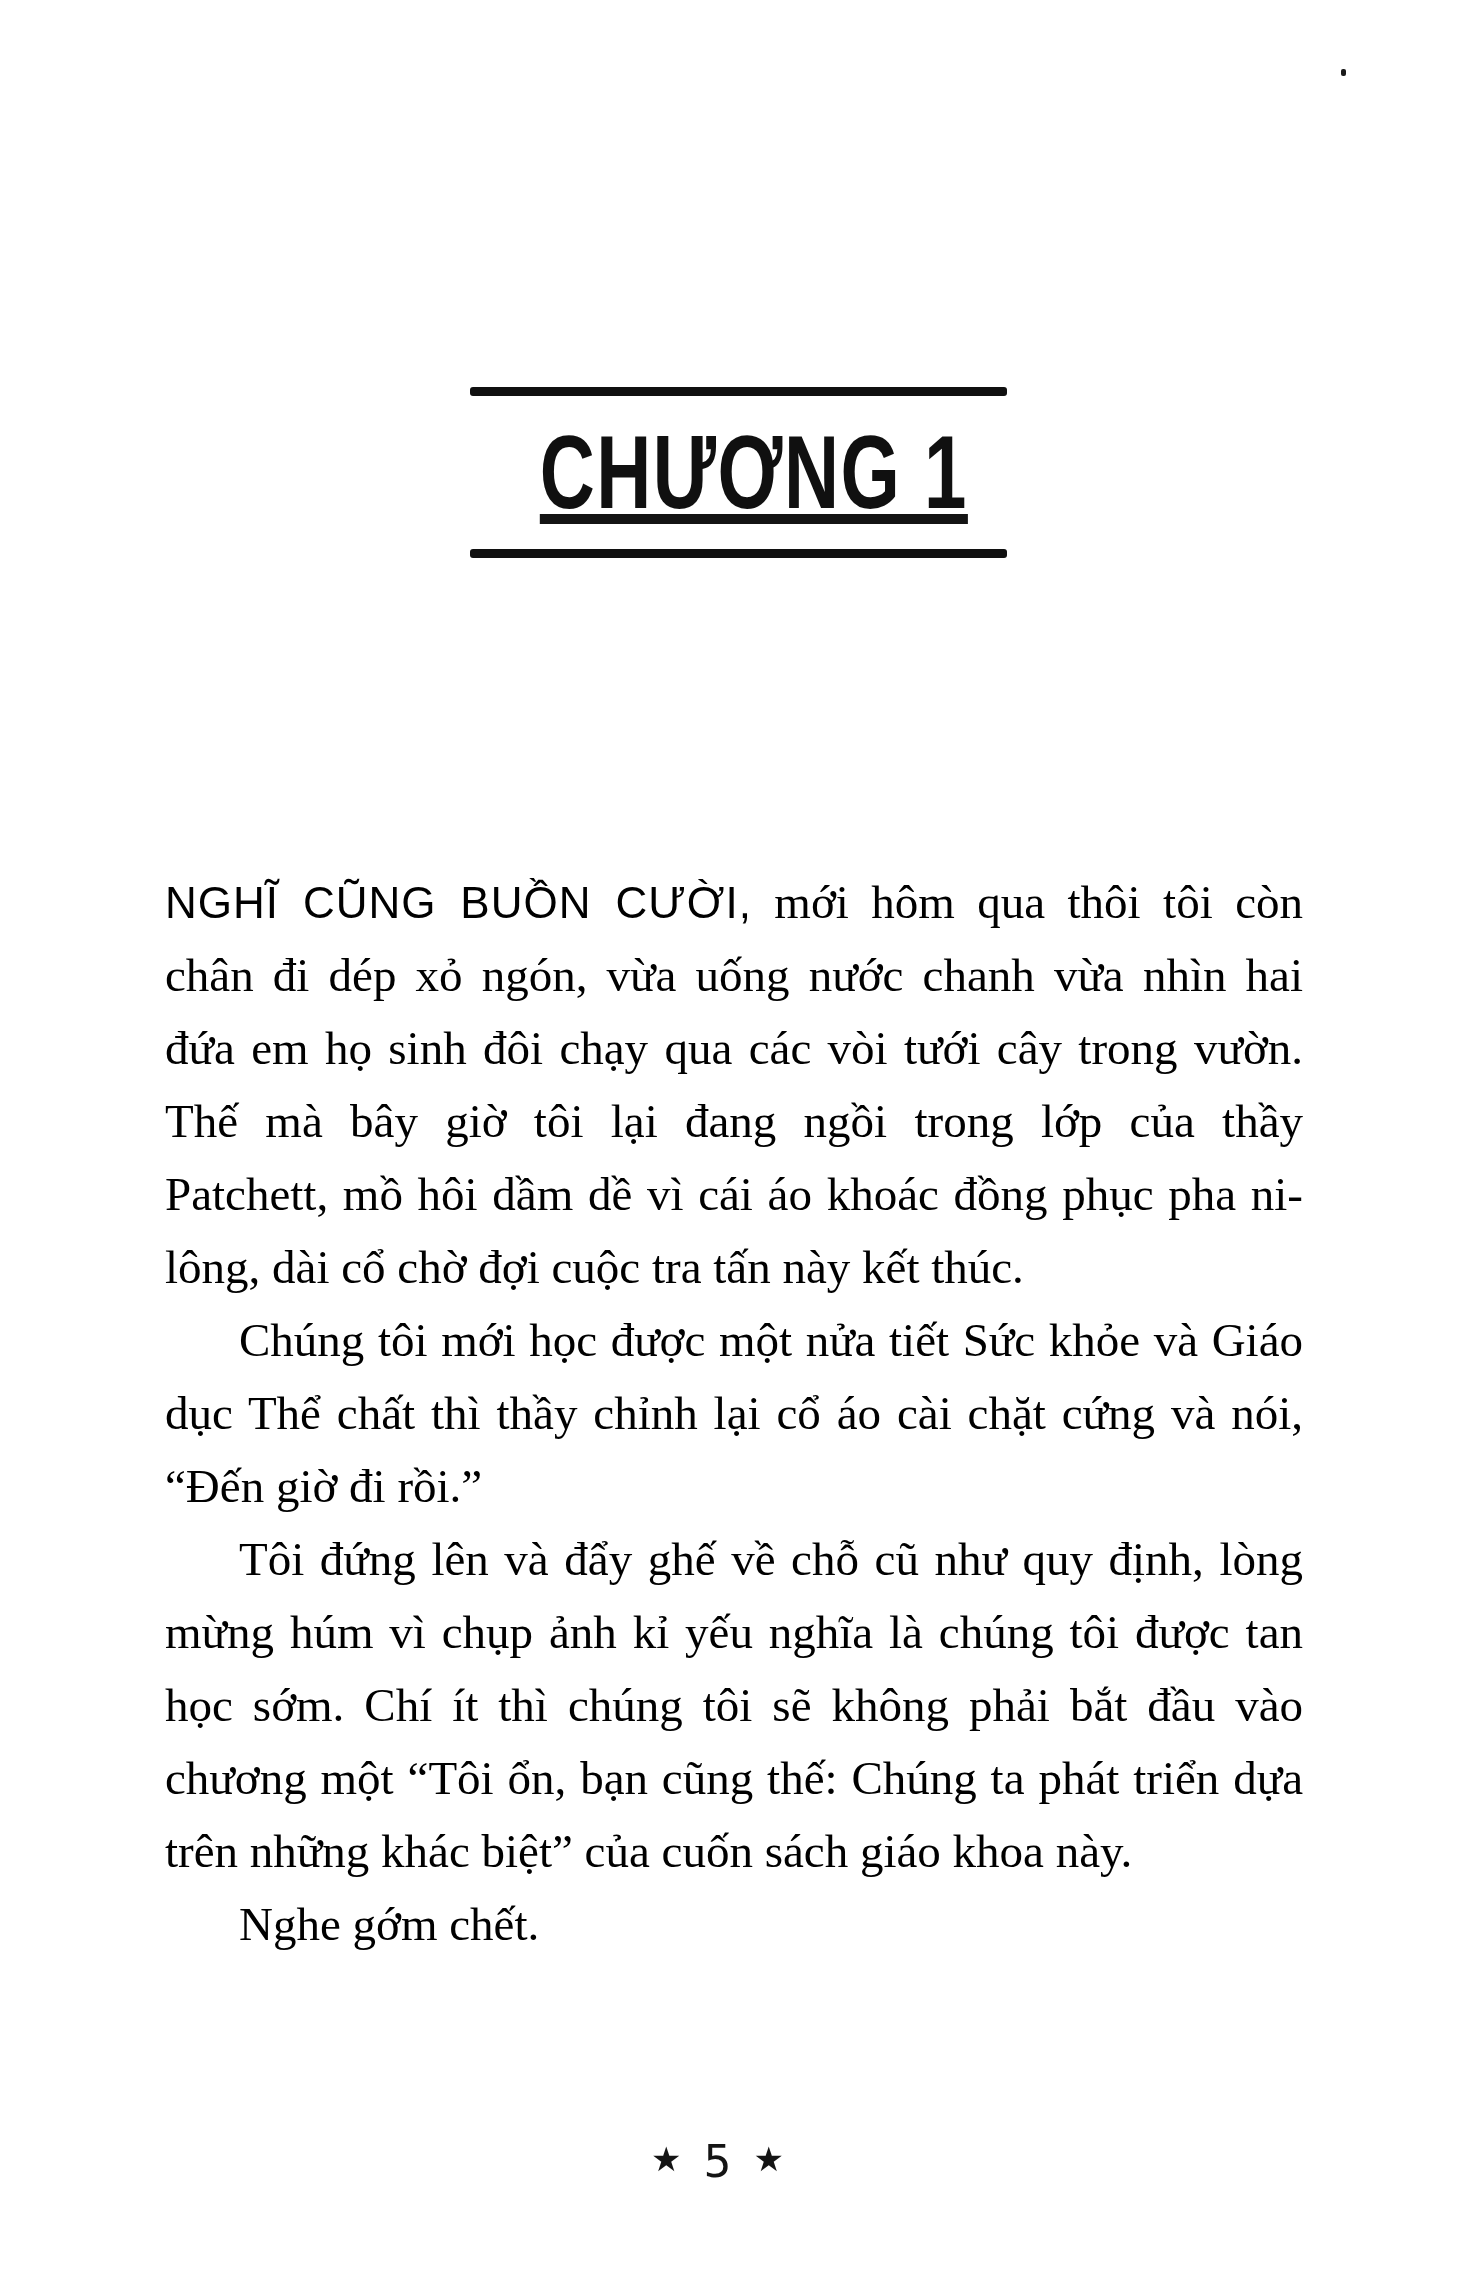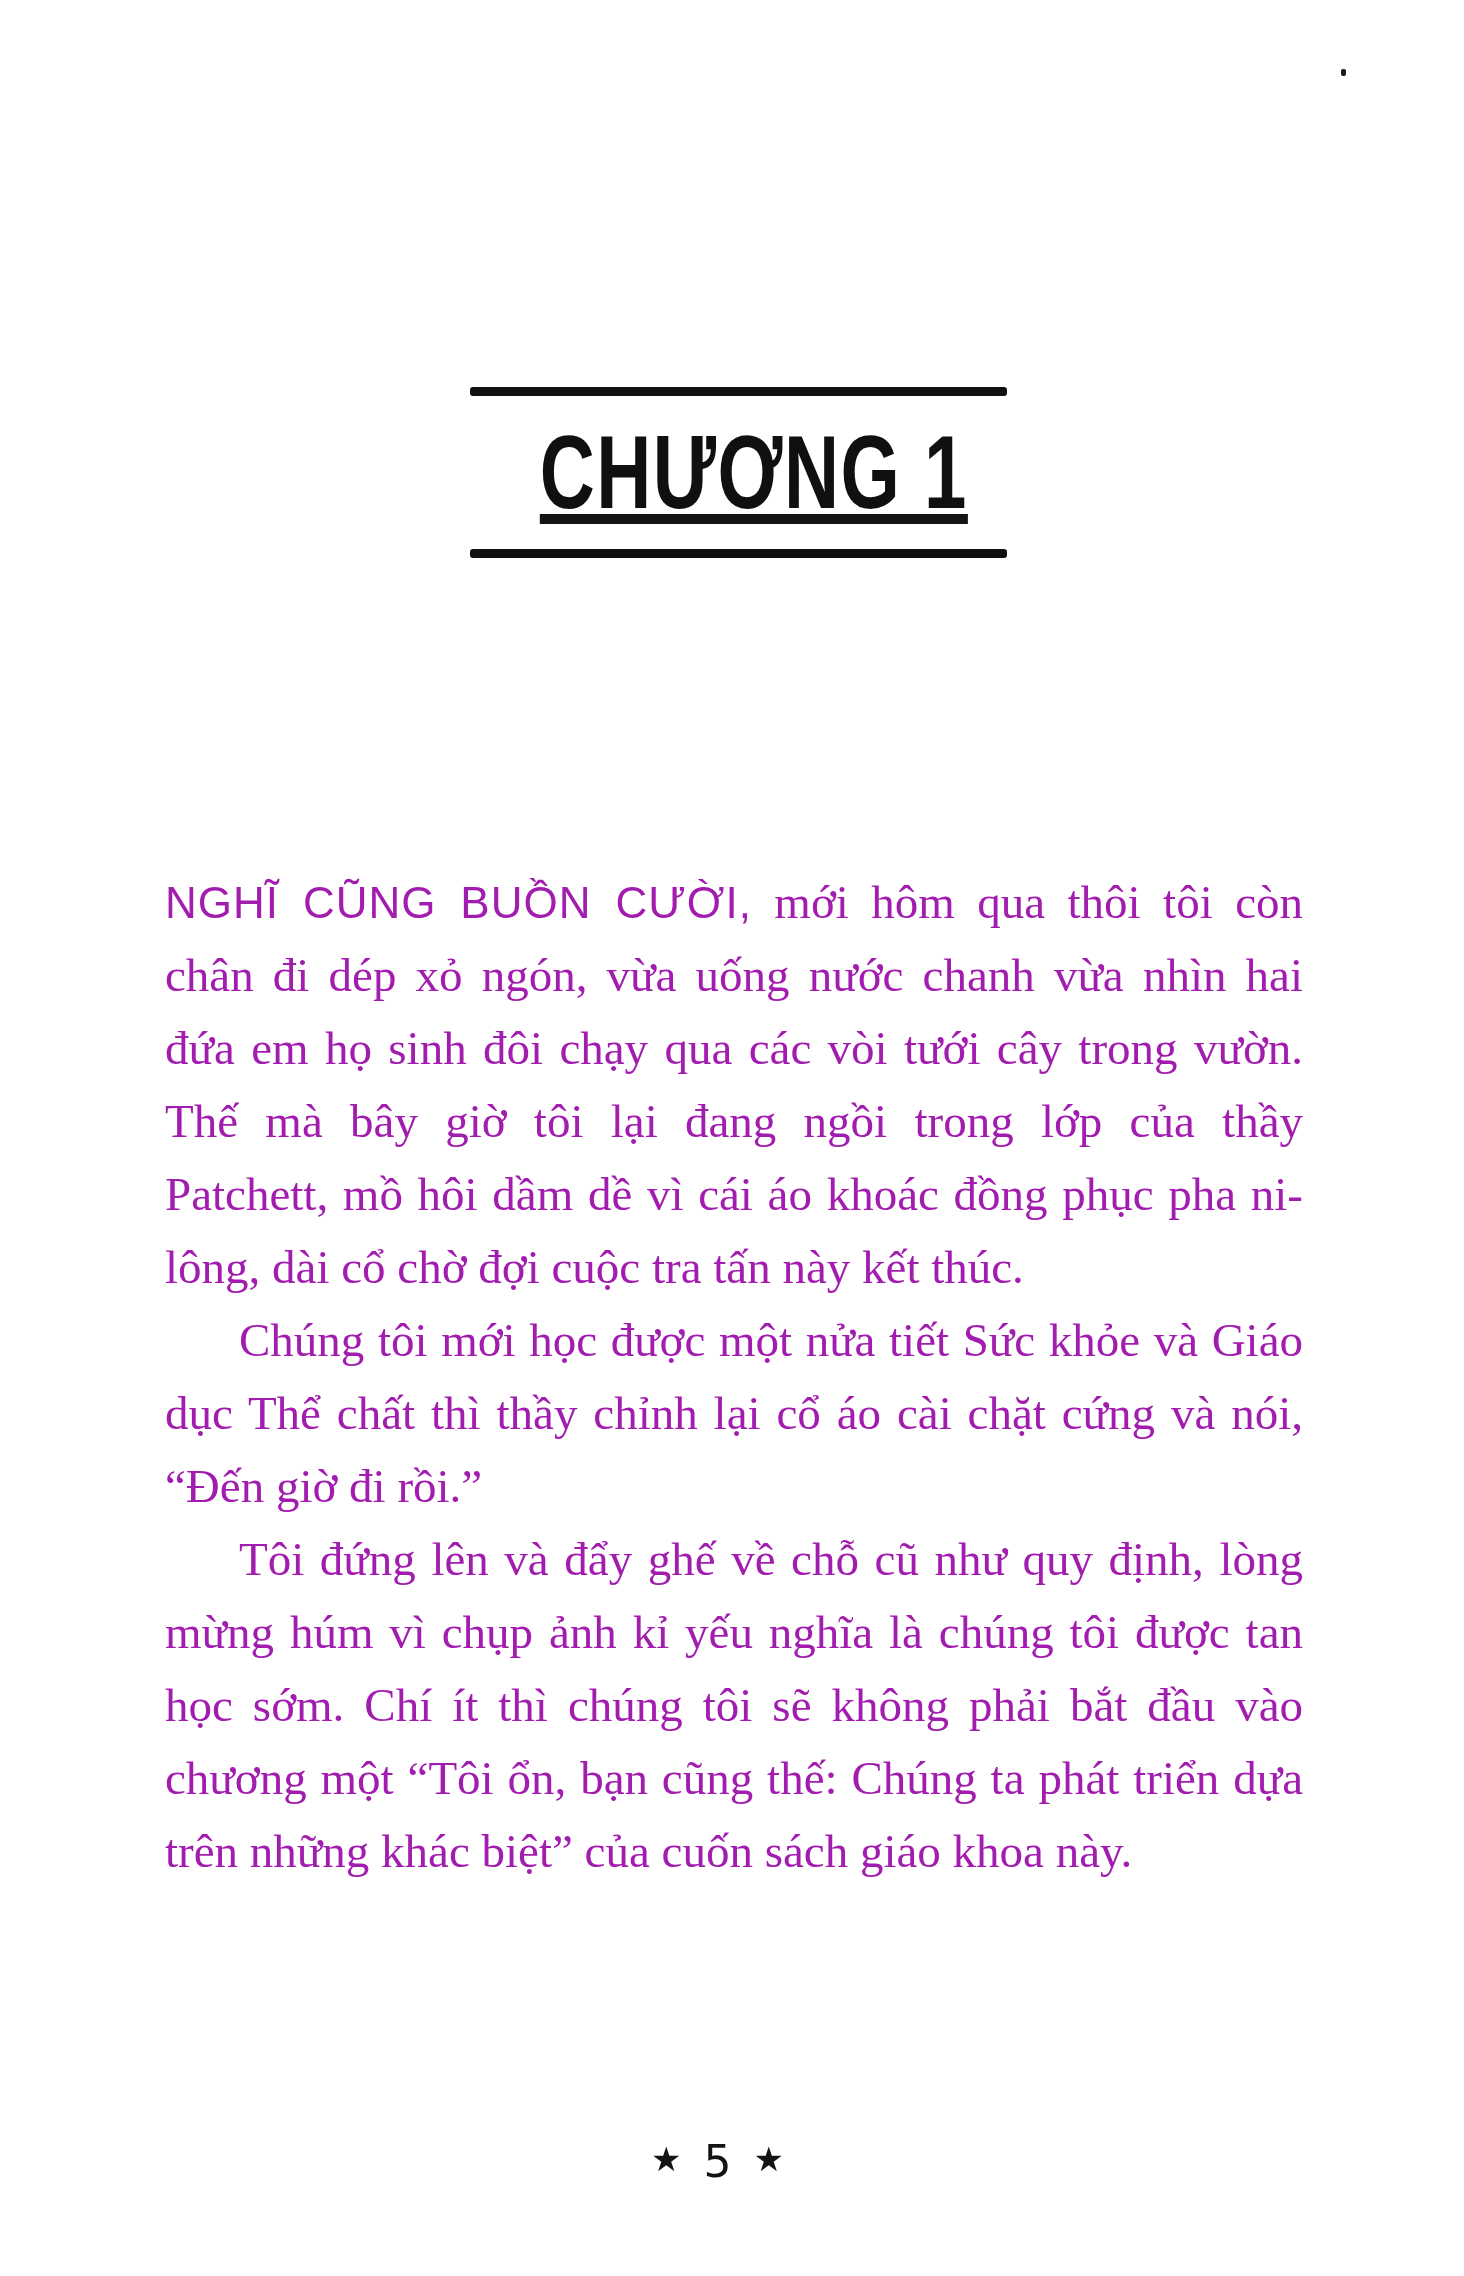--- a/index.html
+++ b/index.html
@@ -57,21 +57,21 @@
   
   .body-text {
     position: absolute;
     left: 165px;
     top: 866px;
     width: 1138px;
     font-family: "Liberation Serif", serif;
     font-size: 47px;
     line-height: 73px;
     text-align: justify;
-    color: #a21caf;
+    color: #000000;
   }
   .body-text p {
     margin: 0;
     padding: 0;
   }
   .body-text p.indent {
     text-indent: 74px;
   }
   .opener {
     font-family: "Liberation Sans", sans-serif;
@@ -114,19 +114,20 @@
     <div class="rule rule-bottom"></div>
   </div>
 
   <div class="body-text">
     <p class="para"><span class="opener">NGHĨ CŨNG BUỒN CƯỜI,</span><span> mới hôm qua thôi tôi còn chân đi dép xỏ ngón, vừa uống nước chanh vừa nhìn hai đứa em họ sinh đôi chạy qua các vòi tưới cây trong vườn. Thế mà bây giờ tôi lại đang ngồi trong lớp của thầy Patchett, mồ hôi dầm dề vì cái áo khoác đồng phục pha ni-lông, dài cổ chờ đợi cuộc tra tấn này kết thúc.</span></p>
 
     <p class="para indent"><span>Chúng tôi mới học được một nửa tiết Sức khỏe và Giáo dục Thể chất thì thầy chỉnh lại cổ áo cài chặt cứng và nói, “Đến giờ đi rồi.”</span></p>
 
     <p class="para indent"><span>Tôi đứng lên và đẩy ghế về chỗ cũ như quy định, lòng mừng húm vì chụp ảnh kỉ yếu nghĩa là chúng tôi được tan học sớm. Chí ít thì chúng tôi sẽ không phải bắt đầu vào chương một “Tôi ổn, bạn cũng thế: Chúng ta phát triển dựa trên những khác biệt” của cuốn sách giáo khoa này.</span></p>
 
+    <p class="para indent"><span>Nghe gớm chết.</span></p>
   </div>
 
   <div class="footer">
     <span class="star">★</span><span class="page-num">5</span><span class="star">★</span>
   </div>
 
 </div>
 
 </body></html>

